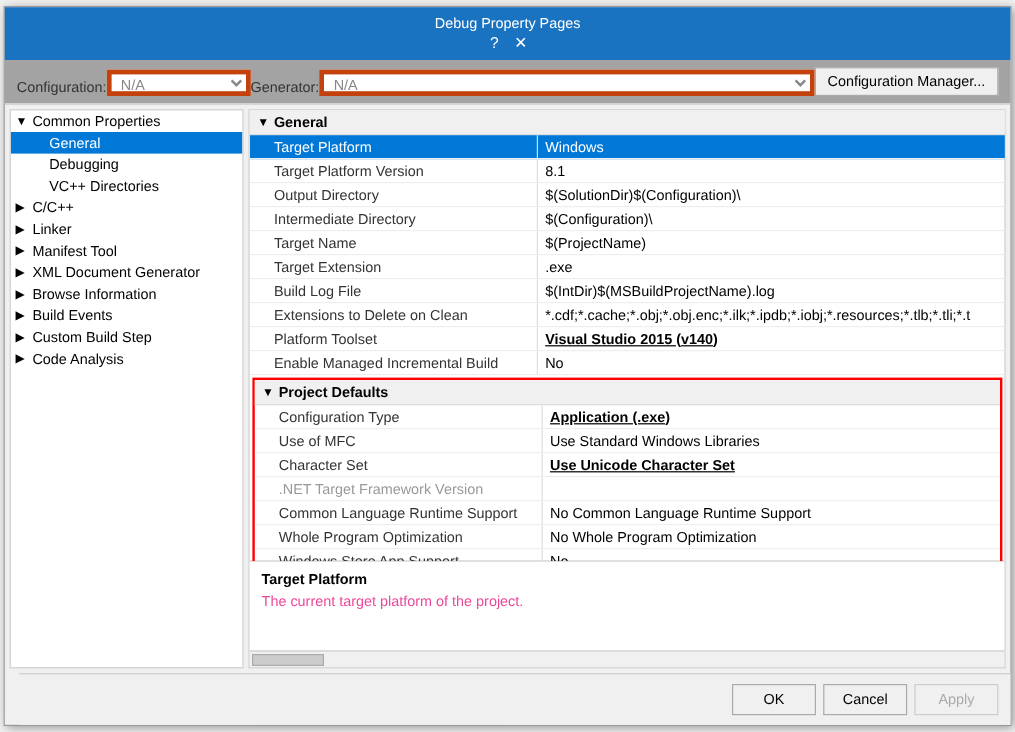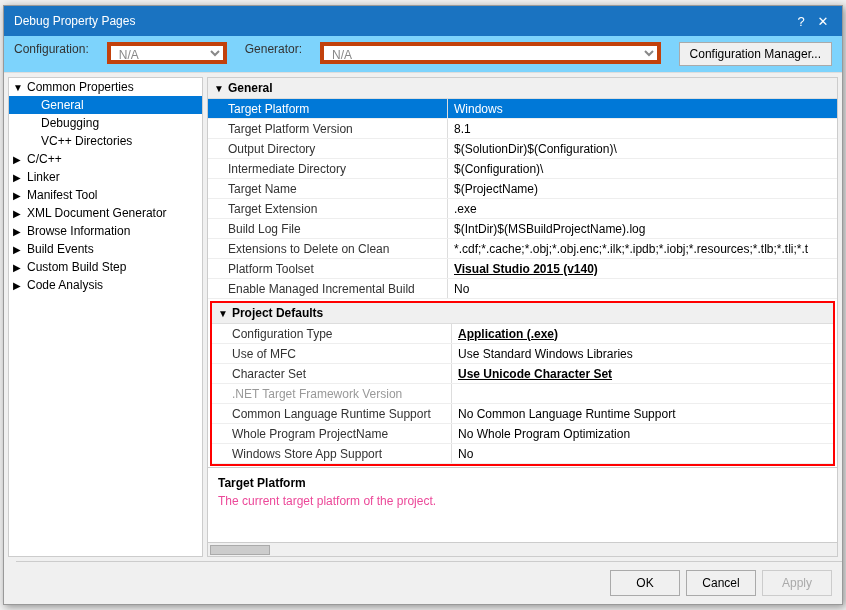--- a/index.html
+++ b/index.html
@@ -24,43 +24,44 @@
       flex-direction: column;
     }
     .title-bar {
       background: #1a73c1;
       color: white;
       padding: 6px 10px;
       display: flex;
       justify-content: space-between;
       align-items: center;
       font-size: 12px;
+      flex-direction: column;
     }
     .title-bar-buttons {
       display: flex;
       gap: 4px;
     }
     .title-btn {
       width: 18px;
       height: 18px;
       background: transparent;
       border: none;
       color: white;
       cursor: pointer;
       font-size: 13px;
       display: flex;
       align-items: center;
       justify-content: center;
     }
     .config-row {
       display: flex;
-      align-items: flex-start;
-      gap: 18px;
+      align-items: flex-end;
+      gap: 0;
       padding: 6px 10px;
-      background: #7dd3fc;
+      background: #a3a3a3;
       border-bottom: 1px solid #ddd;
     }
     .config-label {
       color: #333;
       font-size: 12px;
     }
     .config-select {
       height: 22px;
       border: 4px solid #c2410c;
       background: white;
@@ -372,21 +373,21 @@
           </div>
           <div class="prop-row">
             <div class="prop-name greyed">.NET Target Framework Version</div>
             <div class="prop-value"></div>
           </div>
           <div class="prop-row">
             <div class="prop-name">Common Language Runtime Support</div>
             <div class="prop-value">No Common Language Runtime Support</div>
           </div>
           <div class="prop-row">
-            <div class="prop-name">Whole Program ProjectName</div>
+            <div class="prop-name">Whole Program Optimization</div>
             <div class="prop-value">No Whole Program Optimization</div>
           </div>
           <div class="prop-row">
             <div class="prop-name">Windows Store App Support</div>
             <div class="prop-value">No</div>
           </div>
         </div>
 
       </div>
 

